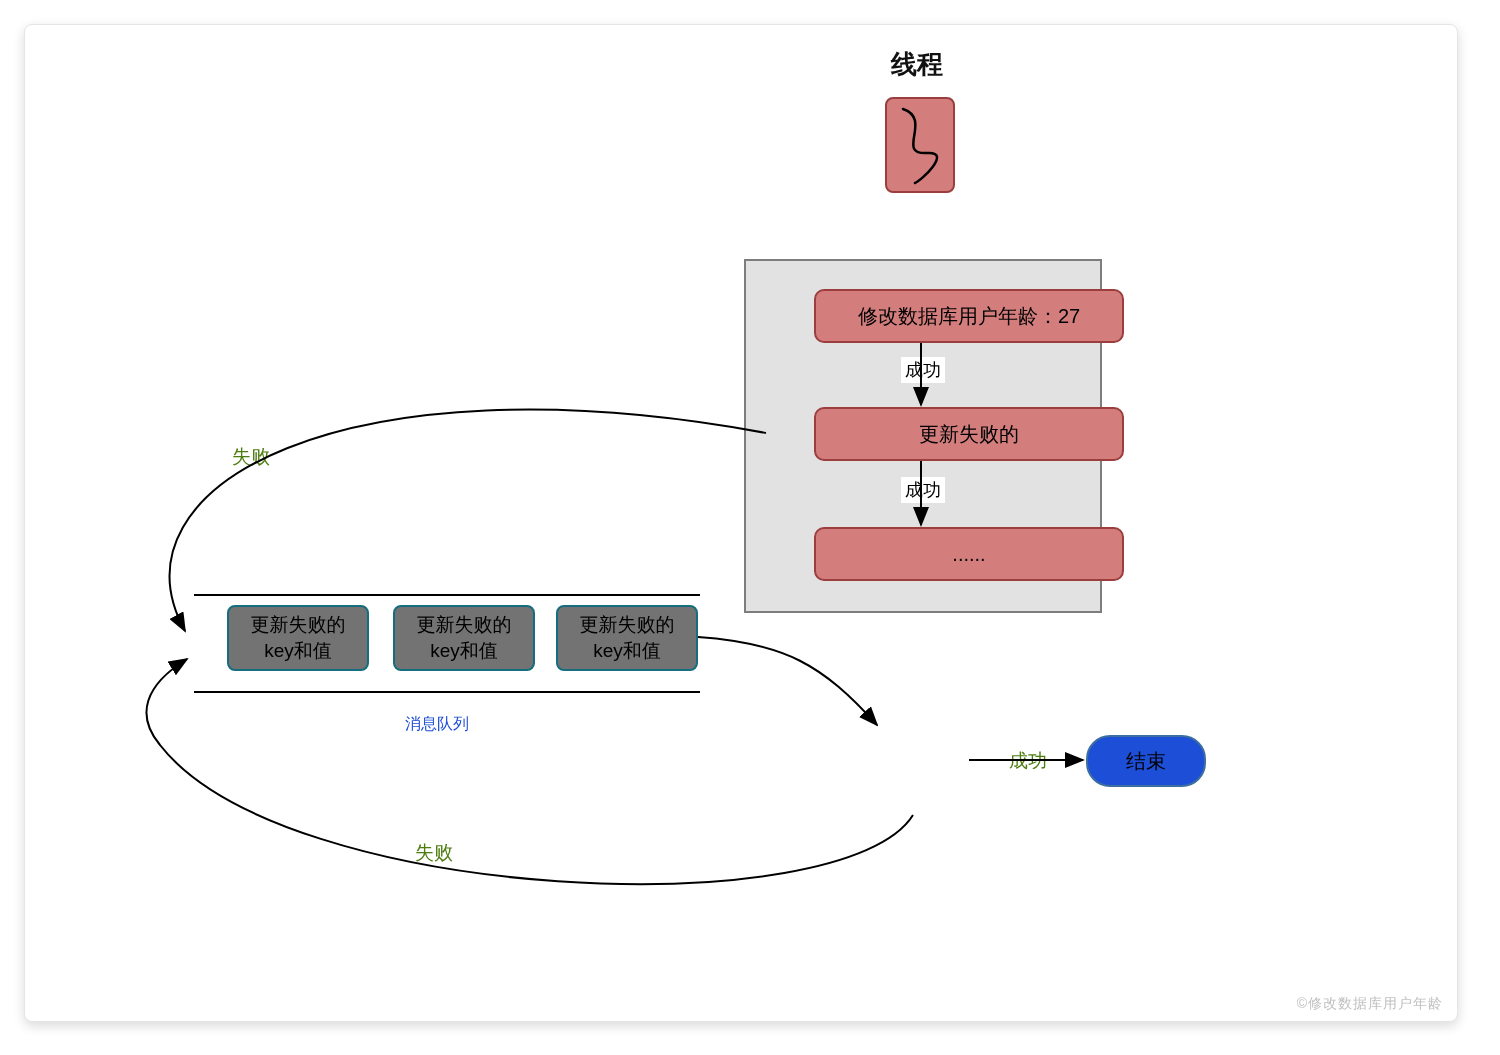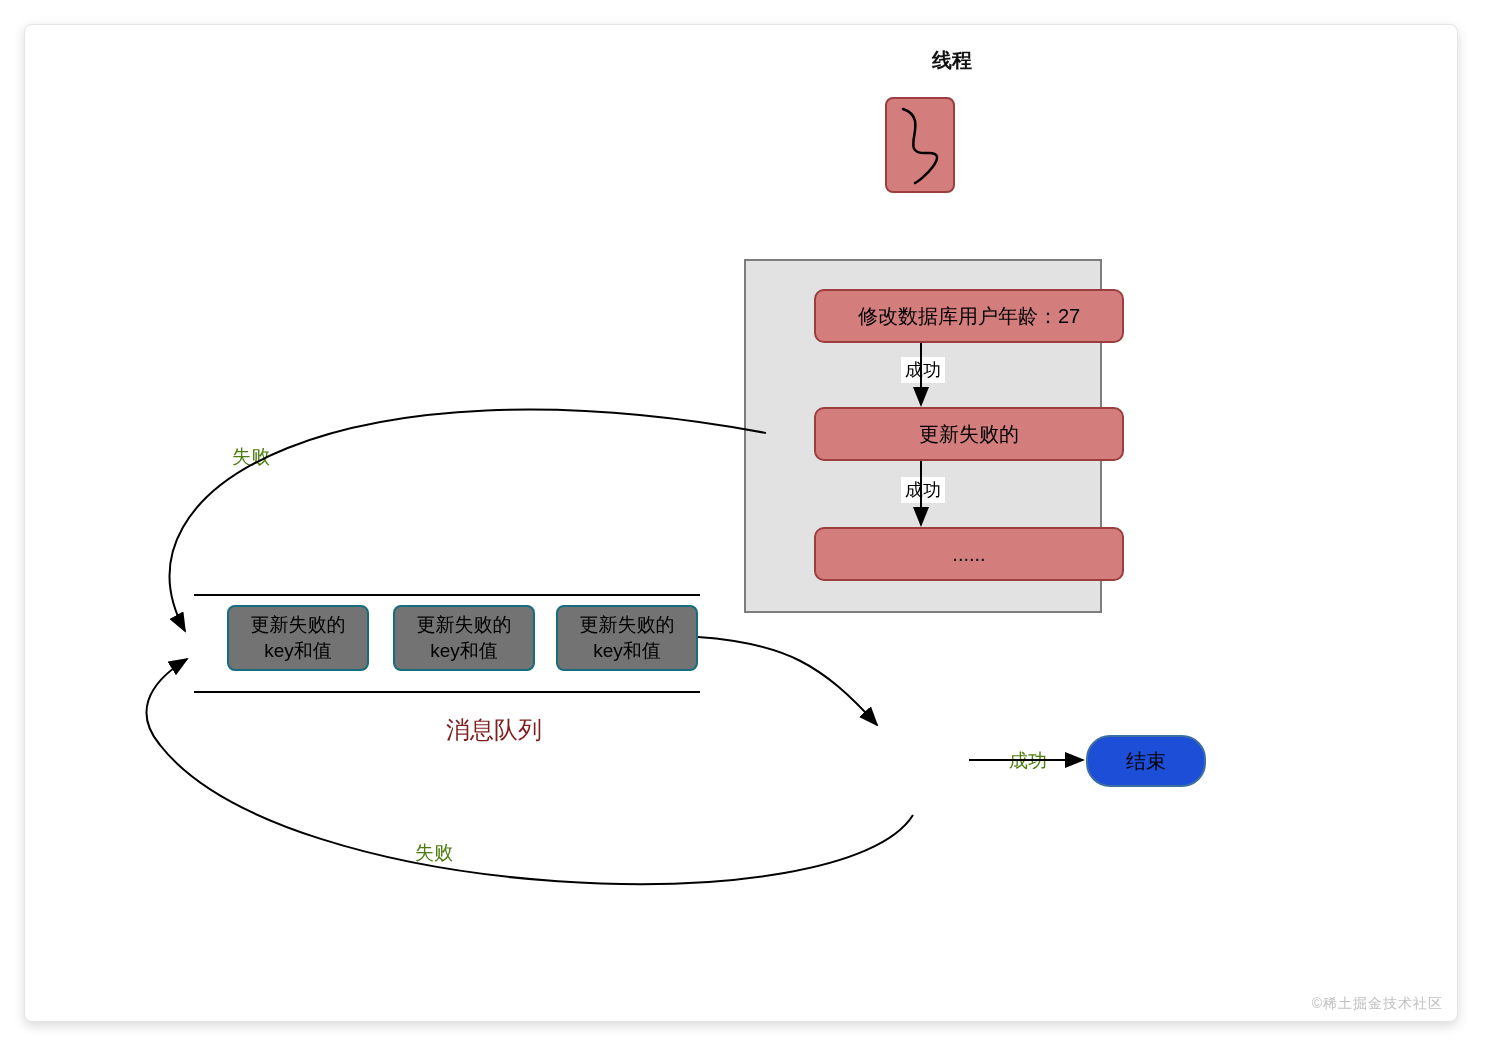--- a/index.html
+++ b/index.html
@@ -15,24 +15,23 @@
     width: 1432px;
     height: 996px;
     margin: 24px;
     background: #ffffff;
     border: 1px solid #e5e5e5;
     border-radius: 8px;
     box-shadow: 0 4px 12px rgba(0,0,0,0.15);
   }
   .title-thread {
     position: absolute;
-    font-size: 20px;
+    font-size: 26px;
     font-weight: 700;
     color: #111;
-    margin-left: 41px;
   }
   .thread-box {
     position: absolute;
     width: 66px;
     height: 92px;
     background: #d37d7d;
     border: 2px solid #9c3e3e;
     border-radius: 8px;
   }
   .thread-curve {
@@ -77,23 +76,22 @@
     color: #000;
     text-align: center;
     font-size: 19px;
     line-height: 1.35;
     display: flex;
     align-items: center;
     justify-content: center;
   }
   .queue-label {
     position: absolute;
-    font-size: 24px;
-    color: #7f1d1d;
-    margin-left: 41px;
+    font-size: 16px;
+    color: #1d4ed8;
   }
   .consumer {
     position: absolute;
     background: #3e8f3e;
     border: 2px solid #225a22;
     font-size: 20px;
     font-weight: 700;
     color: #000;
     display: flex;
     align-items: center;
@@ -181,21 +179,21 @@
 
 
   <div class="end-box" style="left: 1061px; top: 710px;">
       <span>结束</span>
     </div>
 
   <div class="plain-label" style="left: 207px; top: 419px;">失败</div>
   <div class="plain-label" style="left: 390px; top: 815px;">失败</div>
   <div class="plain-label" style="left: 984px; top: 723px;">成功</div>
 
-  <div class="watermark">©稀土掘金技术社区</div>
+  <div class="watermark">©修改数据库用户年龄</div>
 
   <svg class="arrows">
     <defs>
       <marker id="arrowhead" markerWidth="10" markerHeight="8" refX="9" refY="4" orient="auto">
         <polygon points="0 0, 10 4, 0 8" fill="#000"></polygon>
       </marker>
     </defs>
 
     <path d="M 896 318 L 896 380" stroke="#000" stroke-width="2" fill="none" marker-end="url(#arrowhead)"></path>
 

